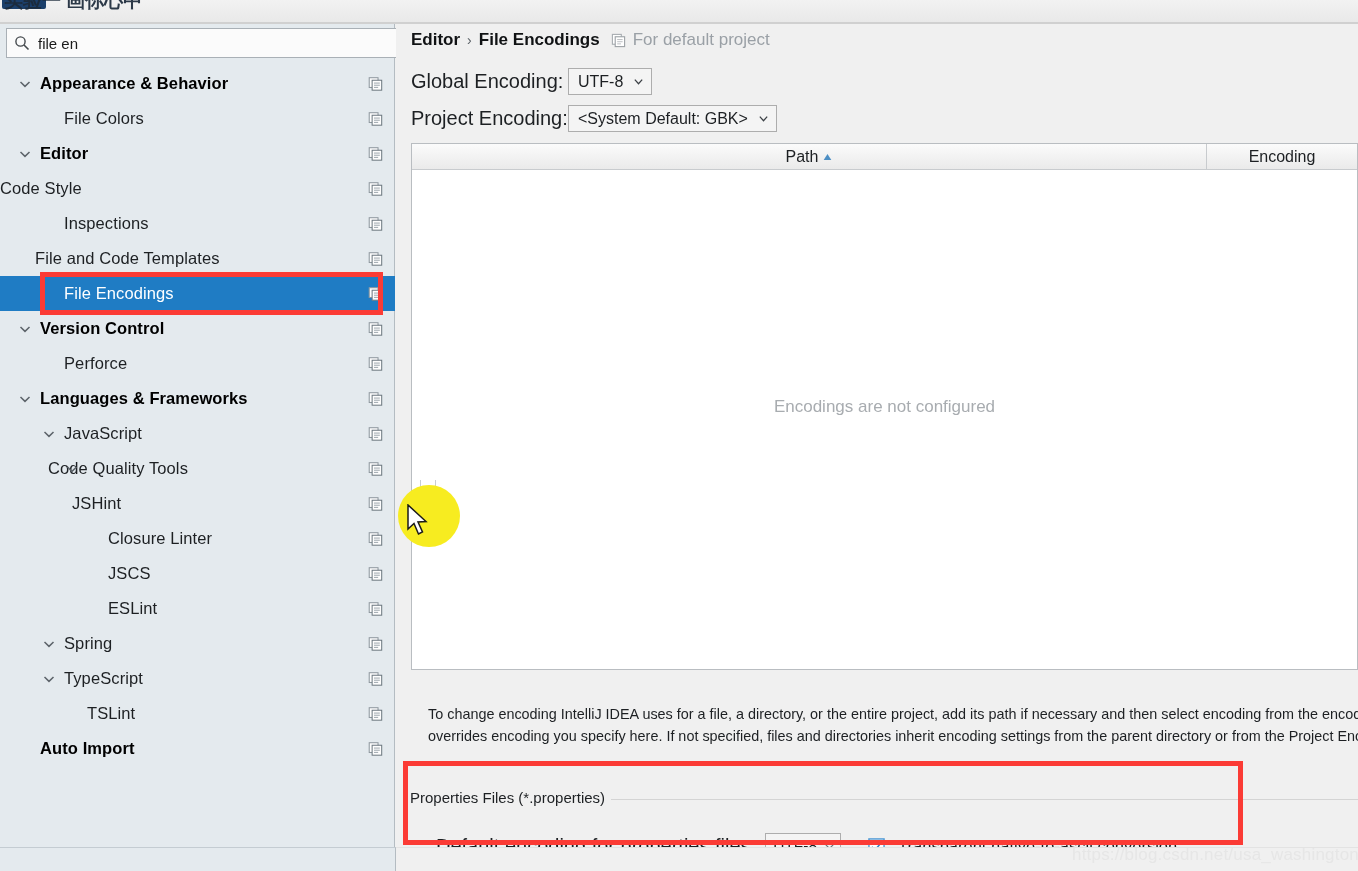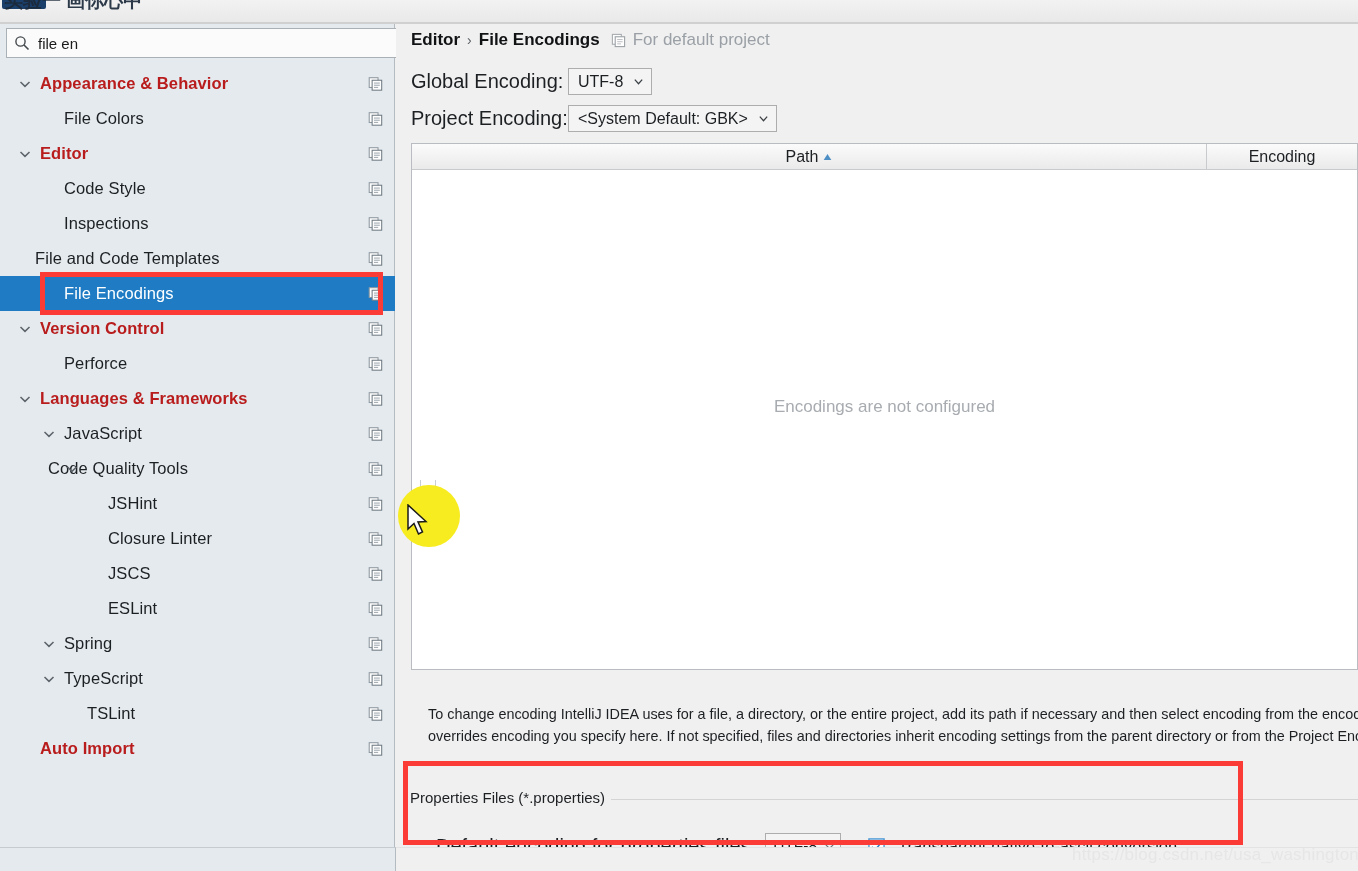--- a/index.html
+++ b/index.html
@@ -68,21 +68,21 @@
     white-space: nowrap;
   }
   .tree-row.selected { background: #1f7cc4; }
   .chev {
     position: absolute; width: 14px; height: 14px;
     display: flex; align-items: center; justify-content: center;
   }
   .tree-label {
     font-size: 16.5px; color: #1d2023; letter-spacing: .1px;
   }
-  .tree-row.bold .tree-label { font-weight: 700; color: #b91c1c; }
+  .tree-row.bold .tree-label { font-weight: 700; color: #000000; }
   .tree-row.selected .tree-label { color: #ffffff; }
   .copy-icon {
     position: absolute; right: 12px; top: 50%; transform: translateY(-50%);
     width: 15px; height: 15px;
   }
 
   
   .main {
     position: absolute; left: 396px; top: 24px; right: 0; height: 823px;
     background: #f0f0f0;
@@ -265,21 +265,21 @@
           <span class="tree-label" style="margin-left: 40px;">Editor</span>
           <span class="copy-icon"><svg viewBox="0 0 16 16">
               <rect x="1.3" y="1.3" width="9.4" height="10.4" fill="#fdfdfd" stroke="#8e979e" stroke-width="1.1"></rect>
               <rect x="4.4" y="4" width="10.2" height="10.6" fill="#fdfdfd" stroke="#6f7a82" stroke-width="1.1"></rect>
               <line x1="6.4" y1="7" x2="12.6" y2="7" stroke="#96a0a8" stroke-width="1"></line>
               <line x1="6.4" y1="9.3" x2="12.6" y2="9.3" stroke="#96a0a8" stroke-width="1"></line>
               <line x1="6.4" y1="11.6" x2="10.8" y2="11.6" stroke="#96a0a8" stroke-width="1"></line>
             </svg></span>
         </div>
         <div class="tree-row">
-          <span class="tree-label" style="margin-left: 64px;">Code Style</span>
+          <span class="tree-label" style="">Code Style</span>
           <span class="copy-icon"><svg viewBox="0 0 16 16">
               <rect x="1.3" y="1.3" width="9.4" height="10.4" fill="#fdfdfd" stroke="#8e979e" stroke-width="1.1"></rect>
               <rect x="4.4" y="4" width="10.2" height="10.6" fill="#fdfdfd" stroke="#6f7a82" stroke-width="1.1"></rect>
               <line x1="6.4" y1="7" x2="12.6" y2="7" stroke="#96a0a8" stroke-width="1"></line>
               <line x1="6.4" y1="9.3" x2="12.6" y2="9.3" stroke="#96a0a8" stroke-width="1"></line>
               <line x1="6.4" y1="11.6" x2="10.8" y2="11.6" stroke="#96a0a8" stroke-width="1"></line>
             </svg></span>
         </div>
         <div class="tree-row">
           <span class="tree-label" style="margin-left: 64px;">Inspections</span>
@@ -375,21 +375,21 @@
           <span class="tree-label" style="margin-left: 48px;">Code Quality Tools</span>
           <span class="copy-icon"><svg viewBox="0 0 16 16">
               <rect x="1.3" y="1.3" width="9.4" height="10.4" fill="#fdfdfd" stroke="#8e979e" stroke-width="1.1"></rect>
               <rect x="4.4" y="4" width="10.2" height="10.6" fill="#fdfdfd" stroke="#6f7a82" stroke-width="1.1"></rect>
               <line x1="6.4" y1="7" x2="12.6" y2="7" stroke="#96a0a8" stroke-width="1"></line>
               <line x1="6.4" y1="9.3" x2="12.6" y2="9.3" stroke="#96a0a8" stroke-width="1"></line>
               <line x1="6.4" y1="11.6" x2="10.8" y2="11.6" stroke="#96a0a8" stroke-width="1"></line>
             </svg></span>
         </div>
         <div class="tree-row">
-          <span class="tree-label" style="margin-left: 108px;">JSHint</span>
+          <span class="tree-label" style="margin-left: 72px;">JSHint</span>
           <span class="copy-icon"><svg viewBox="0 0 16 16">
               <rect x="1.3" y="1.3" width="9.4" height="10.4" fill="#fdfdfd" stroke="#8e979e" stroke-width="1.1"></rect>
               <rect x="4.4" y="4" width="10.2" height="10.6" fill="#fdfdfd" stroke="#6f7a82" stroke-width="1.1"></rect>
               <line x1="6.4" y1="7" x2="12.6" y2="7" stroke="#96a0a8" stroke-width="1"></line>
               <line x1="6.4" y1="9.3" x2="12.6" y2="9.3" stroke="#96a0a8" stroke-width="1"></line>
               <line x1="6.4" y1="11.6" x2="10.8" y2="11.6" stroke="#96a0a8" stroke-width="1"></line>
             </svg></span>
         </div>
         <div class="tree-row">
           <span class="tree-label" style="margin-left: 108px;">Closure Linter</span>

